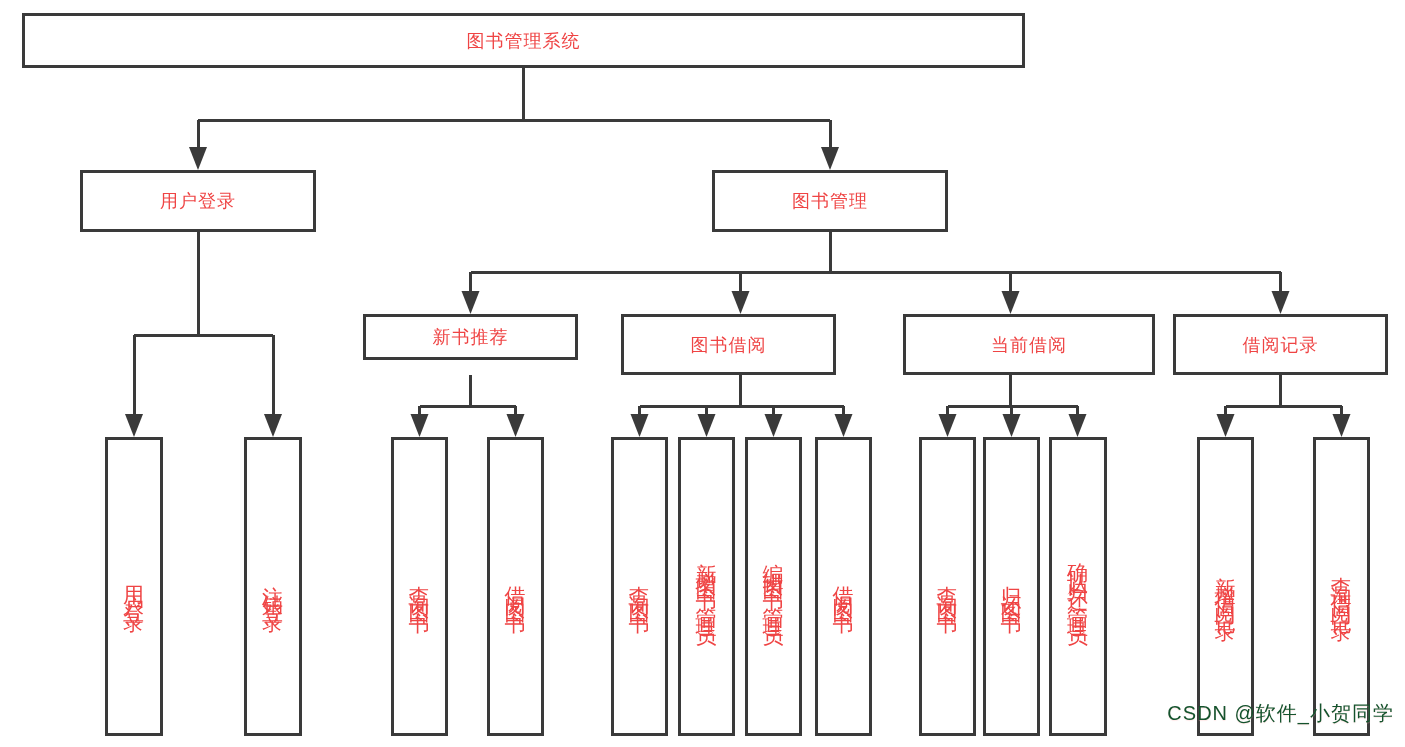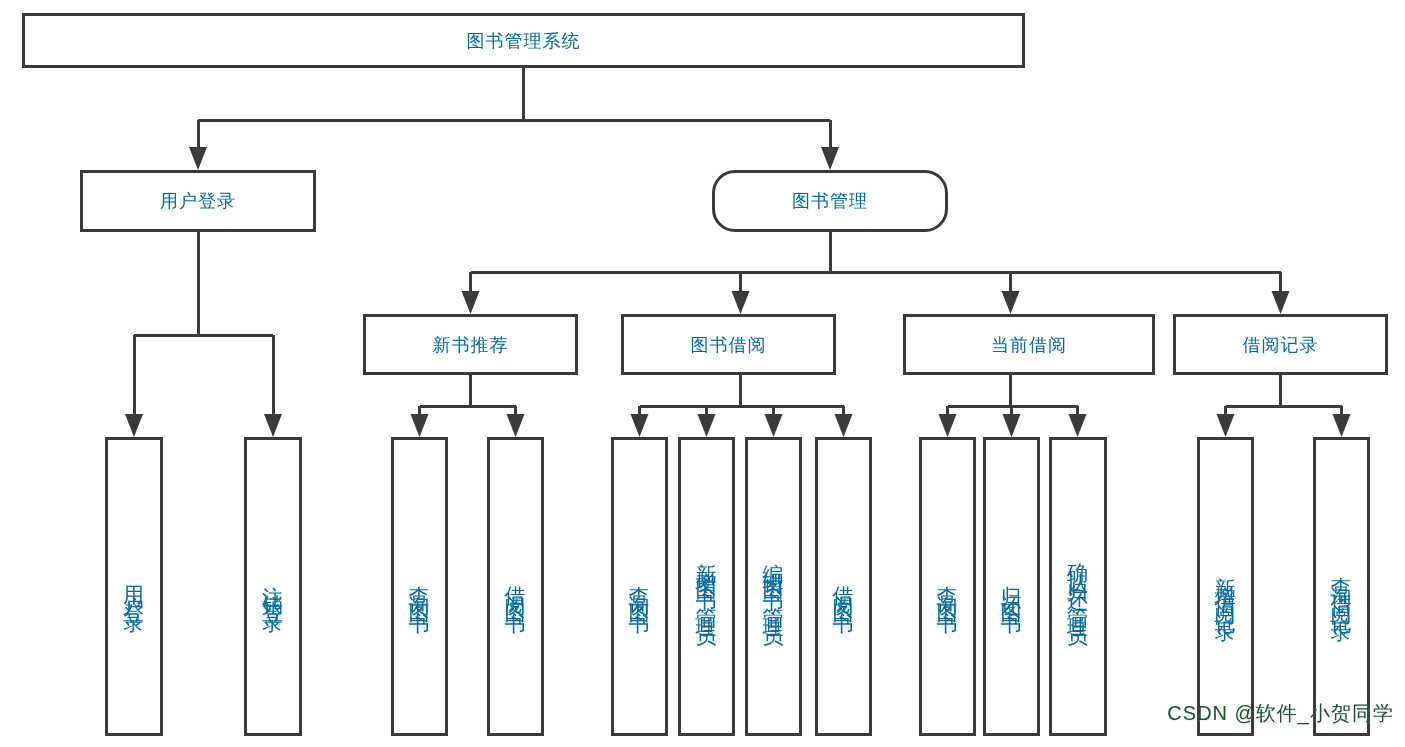--- a/index.html
+++ b/index.html
@@ -3,21 +3,21 @@
 <meta charset="utf-8">
 <style>
   html,body{margin:0;padding:0;background:#fff;}
   .stage{
     position:relative;width:1405px;height:747px;background:#ffffff;
     font-family:"Liberation Sans",sans-serif;overflow:hidden;
   }
   svg.connectors{position:absolute;left:0;top:0;width:1405px;height:747px;z-index:1;}
   .node{
     position:absolute;box-sizing:border-box;background:#ffffff;
-    border:3px solid #3a3a3a;color:#0369a1;
+    border:3px solid #3a3a3a;color:#ef4444;
     display:flex;align-items:center;justify-content:center;
     z-index:2;text-align:right;
   }
   .hnode{font-size:18px;letter-spacing:1px;}
   .leaf{
     writing-mode:vertical-rl;text-orientation:mixed;
     font-size:21px;letter-spacing:9px;line-height:1;
   }
   .watermark{
     position:absolute;right:11px;bottom:20px;z-index:3;
@@ -69,23 +69,23 @@
       <polygon points="1002.5,414 1020.5,414 1011.5,437"></polygon>
       <polygon points="1068.5,414 1086.5,414 1077.5,437"></polygon>
       <polygon points="1216.5,414 1234.5,414 1225.5,437"></polygon>
       <polygon points="1332.5,414 1350.5,414 1341.5,437"></polygon>
     </g>
   </svg>
 
   <div class="node hnode" style="left:22px;top:13px;width:1003px;height:55px;">图书管理系统</div>
 
   <div class="node hnode" style="left:80px;top:170px;width:236px;height:62px;">用户登录</div>
-  <div class="node hnode" style="left:712px;top:170px;width:236px;height:62px;border-radius:23px;">图书管理</div>
+  <div class="node hnode" style="left:712px;top:170px;width:236px;height:62px;">图书管理</div>
 
-  <div class="node hnode" style="left:363px;top:314px;width:215px;height:61px;">新书推荐</div>
+  <div class="node hnode" style="left:363px;top:314px;width:215px;height:46px;">新书推荐</div>
   <div class="node hnode" style="left:621px;top:314px;width:215px;height:61px;">图书借阅</div>
   <div class="node hnode" style="left:903px;top:314px;width:252px;height:61px;">当前借阅</div>
   <div class="node hnode" style="left:1173px;top:314px;width:215px;height:61px;">借阅记录</div>
 
   <div class="node leaf" style="left:105px;top:437px;width:58px;height:299px;">用户登录</div>
   <div class="node leaf" style="left:244px;top:437px;width:58px;height:299px;">注销登录</div>
 
   <div class="node leaf" style="left:391px;top:437px;width:57px;height:299px;">查询图书</div>
   <div class="node leaf" style="left:487px;top:437px;width:57px;height:299px;">借阅图书</div>
 

